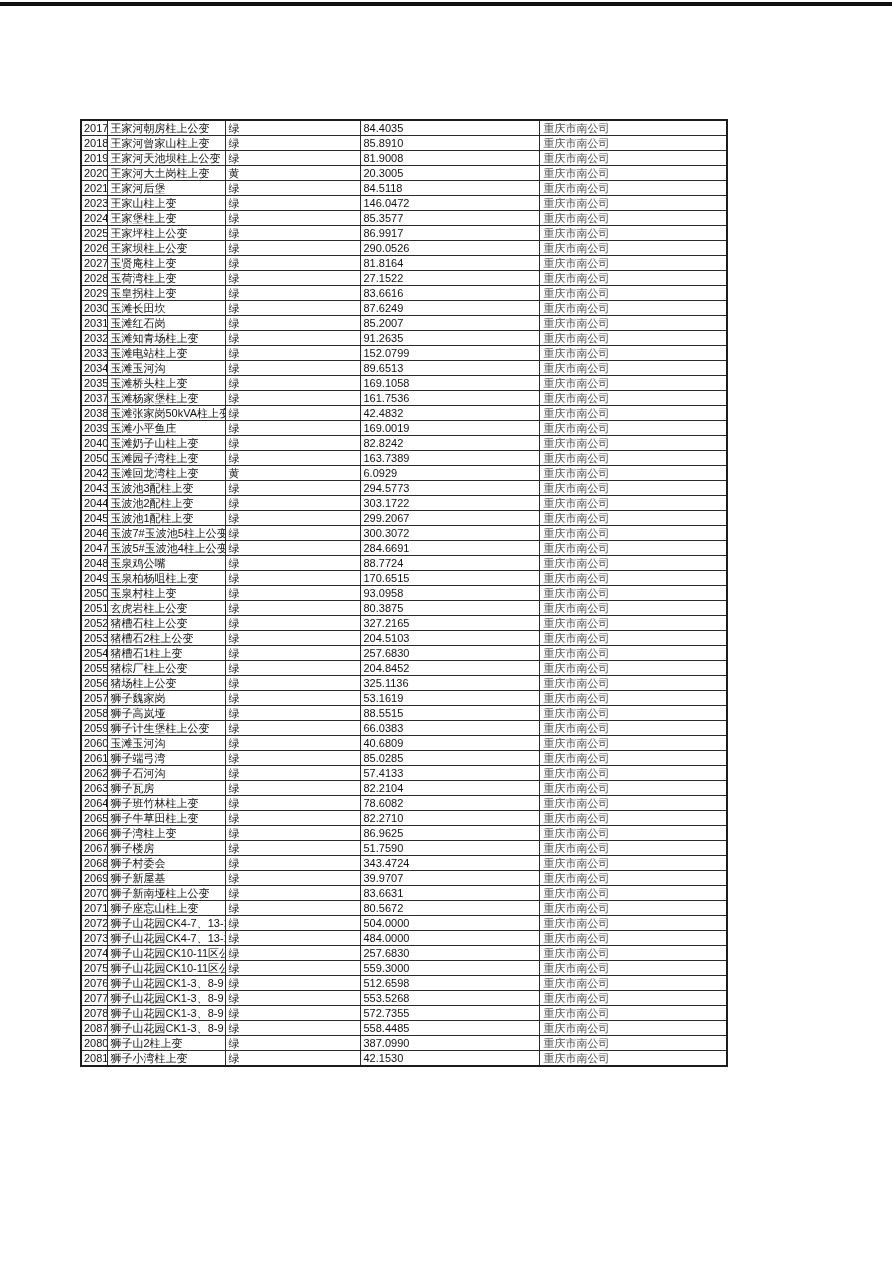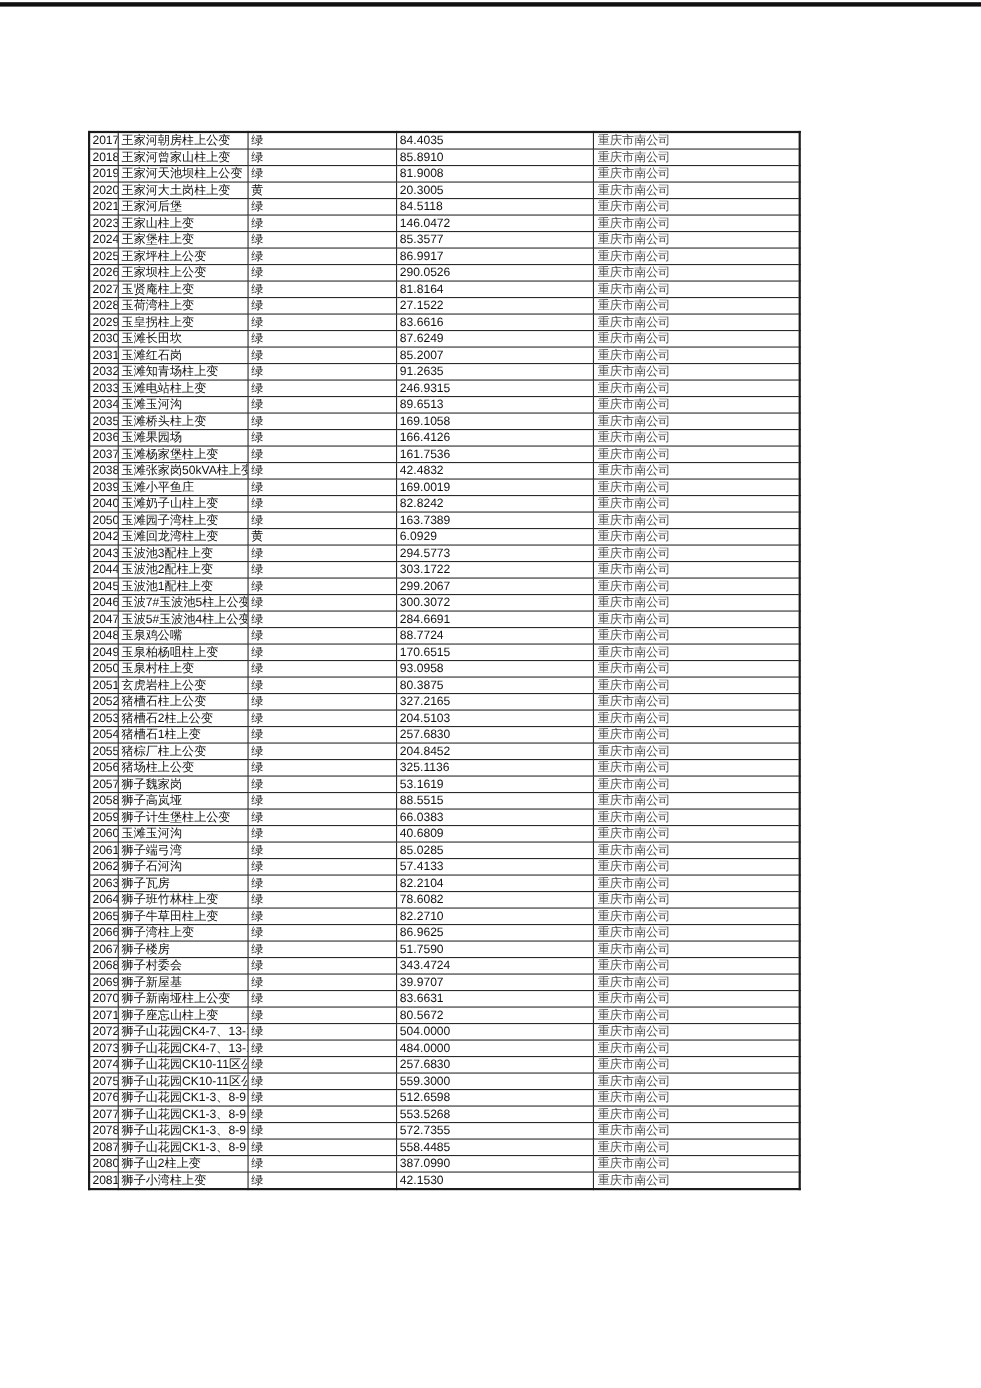--- a/index.html
+++ b/index.html
@@ -163,42 +163,35 @@
         <td class="id-cell">2032</td>
         <td class="name-cell">玉滩知青场柱上变</td>
         <td class="status-cell">绿</td>
         <td class="value-cell">91.2635</td>
         <td class="company-cell">重庆市南公司</td>
       </tr>
       <tr>
         <td class="id-cell">2033</td>
         <td class="name-cell">玉滩电站柱上变</td>
         <td class="status-cell">绿</td>
-        <td class="value-cell">246.9315</td>
+        <td class="value-cell">152.0799</td>
         <td class="company-cell">重庆市南公司</td>
       </tr>
       <tr>
         <td class="id-cell">2034</td>
         <td class="name-cell">玉滩玉河沟</td>
         <td class="status-cell">绿</td>
         <td class="value-cell">89.6513</td>
         <td class="company-cell">重庆市南公司</td>
       </tr>
       <tr>
         <td class="id-cell">2035</td>
         <td class="name-cell">玉滩桥头柱上变</td>
         <td class="status-cell">绿</td>
         <td class="value-cell">169.1058</td>
-        <td class="company-cell">重庆市南公司</td>
-      </tr>
-      <tr>
-        <td class="id-cell">2036</td>
-        <td class="name-cell">玉滩果园场</td>
-        <td class="status-cell">绿</td>
-        <td class="value-cell">166.4126</td>
         <td class="company-cell">重庆市南公司</td>
       </tr>
       <tr>
         <td class="id-cell">2037</td>
         <td class="name-cell">玉滩杨家堡柱上变</td>
         <td class="status-cell">绿</td>
         <td class="value-cell">161.7536</td>
         <td class="company-cell">重庆市南公司</td>
       </tr>
       <tr>

